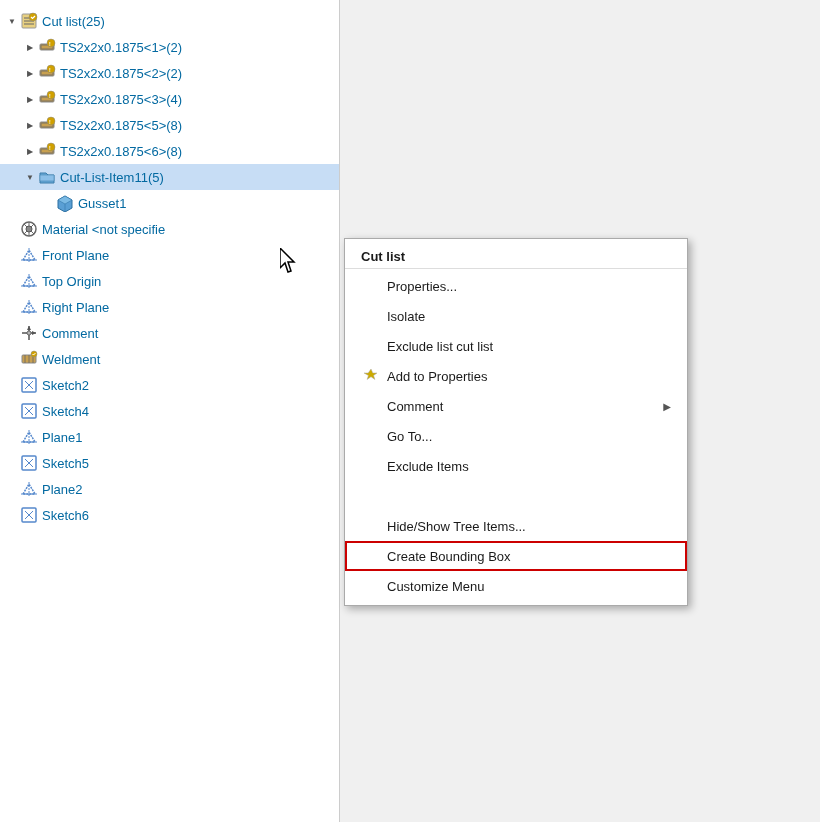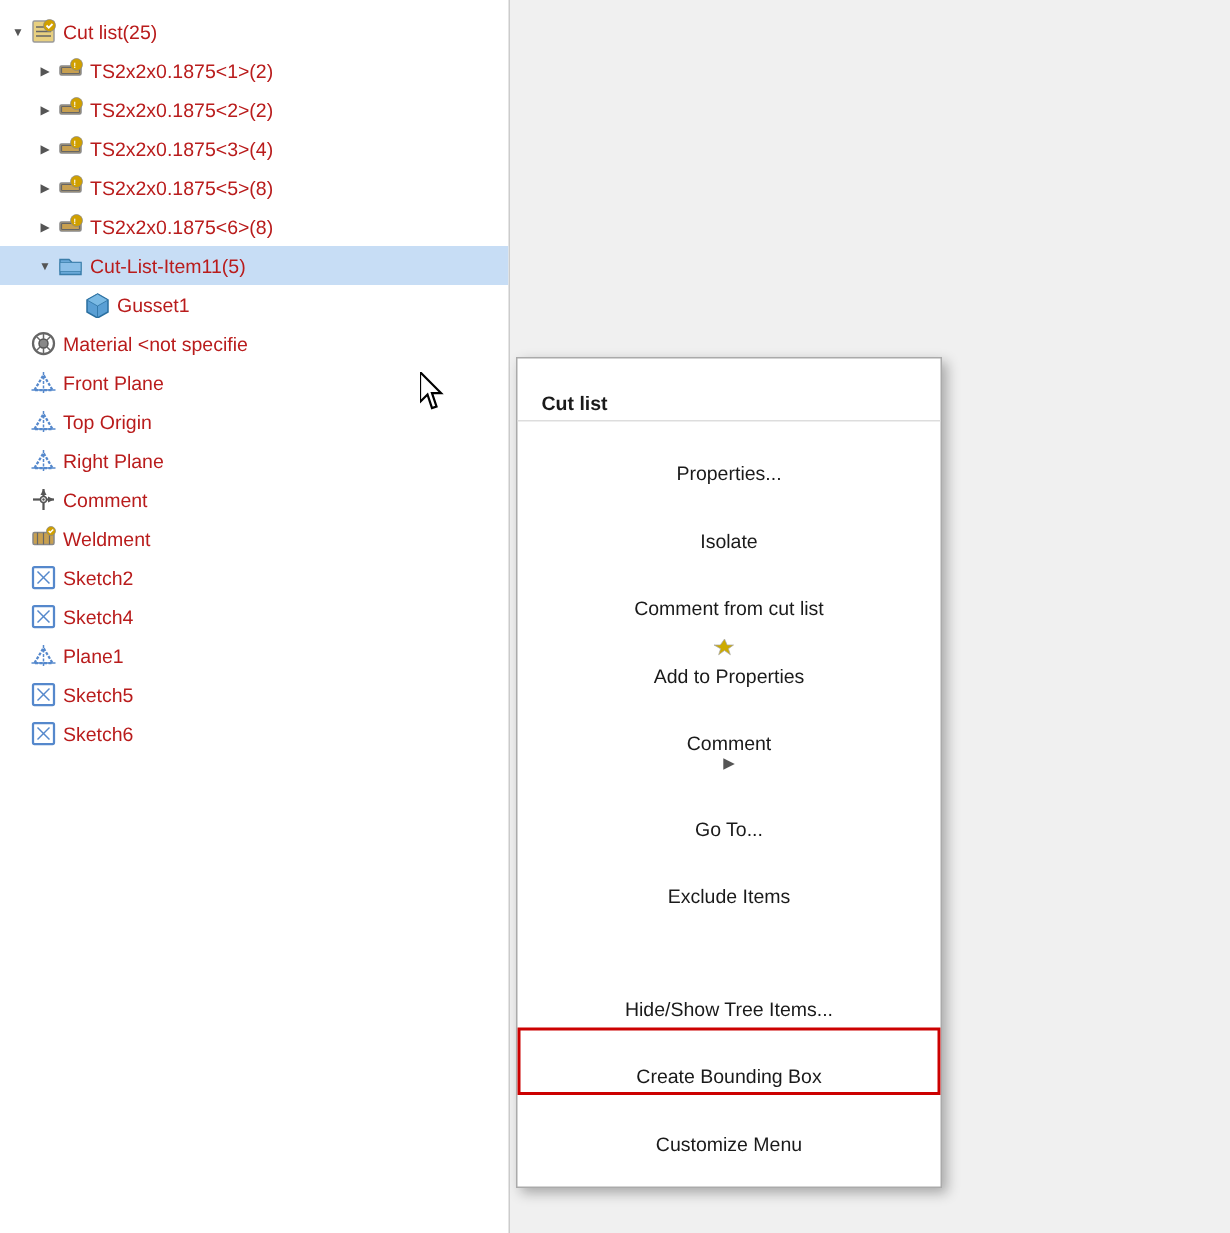--- a/index.html
+++ b/index.html
@@ -52,54 +52,53 @@
       width: 18px;
       height: 18px;
       display: inline-flex;
       align-items: center;
       justify-content: center;
       margin-right: 4px;
       flex-shrink: 0;
     }
     .tree-item .label {
       font-size: 13px;
-      color: #b91c1c;
+      color: #0369a1;
     }
 
     
     .context-menu {
       position: absolute;
       top: 238px;
       left: 344px;
-      width: 284px;
+      width: 344px;
       background: #ffffff;
       border: 1px solid #aaa;
       box-shadow: 3px 3px 8px rgba(0,0,0,0.3);
       z-index: 100;
-      padding: 16px 0;
+      padding: 4px 0;
     }
 
     .context-menu-title {
       padding: 6px 16px 4px 16px;
       font-size: 13px;
       font-weight: 700;
       color: #1a1a1a;
       border-bottom: 1px solid #ddd;
       margin-bottom: 2px;
     }
 
     .menu-item {
       display: flex;
       align-items: center;
       padding: 5px 16px;
       cursor: pointer;
       font-size: 13px;
       color: #1a1a1a;
       position: relative;
-      flex-direction: column;
     }
     .menu-item .menu-icon {
       width: 20px;
       height: 20px;
       display: inline-flex;
       align-items: center;
       justify-content: center;
       margin-right: 6px;
       flex-shrink: 0;
     }
@@ -108,21 +107,20 @@
     }
     .menu-item .submenu-arrow {
       font-size: 10px;
       color: #555;
     }
 
     .menu-item.highlighted {
       background: #ffffff;
       outline: 2px solid #cc0000;
       outline-offset: -2px;
-      text-align: right;
     }
 
     
     .cursor {
       position: absolute;
       width: 24px;
       height: 28px;
       z-index: 200;
       pointer-events: none;
     }
@@ -365,20 +363,32 @@
         <line x1="13" y1="5" x2="5" y2="13" stroke="#5588cc" stroke-width="1"></line>
       </svg>
         </span>
         <span class="label">Sketch5</span>
       </div>
       <div class="tree-item">
         <span class="indent" style="width: 0px;"></span>
         <span class="arrow"></span>
         <span class="icon">
           <svg width="18" height="18" viewBox="0 0 18 18">
+        <path d="M3 14 L9 4 L15 14 Z" fill="none" stroke="#5588cc" stroke-width="1.5" stroke-dasharray="2,1"></path>
+        <line x1="1" y1="14" x2="17" y2="14" stroke="#5588cc" stroke-width="1"></line>
+        <line x1="9" y1="2" x2="9" y2="16" stroke="#5588cc" stroke-width="1" stroke-dasharray="2,1"></line>
+      </svg>
+        </span>
+        <span class="label">Plane2</span>
+      </div>
+      <div class="tree-item">
+        <span class="indent" style="width: 0px;"></span>
+        <span class="arrow"></span>
+        <span class="icon">
+          <svg width="18" height="18" viewBox="0 0 18 18">
         <rect x="2" y="2" width="14" height="14" rx="1" fill="none" stroke="#5588cc" stroke-width="1.5"></rect>
         <line x1="5" y1="5" x2="13" y2="13" stroke="#5588cc" stroke-width="1"></line>
         <line x1="13" y1="5" x2="5" y2="13" stroke="#5588cc" stroke-width="1"></line>
       </svg>
         </span>
         <span class="label">Sketch6</span>
       </div>
     </div>
 </div>
 
@@ -388,21 +398,21 @@
       <div class="menu-item">
         <span class="menu-icon"></span>
         <span class="menu-label">Properties...</span>
       </div>
       <div class="menu-item">
         <span class="menu-icon"></span>
         <span class="menu-label">Isolate</span>
       </div>
       <div class="menu-item">
         <span class="menu-icon"></span>
-        <span class="menu-label">Comment from cut list</span>
+        <span class="menu-label">Exclude list cut list</span>
       </div>
       <div class="menu-item">
         <span class="menu-icon">
           <svg width="16" height="16" viewBox="0 0 16 16">
             <path d="M8 1l1.8 4h4.2l-3.4 2.5 1.3 4-3.9-2.8-3.9 2.8 1.3-4L1 5h4.2z" fill="#ccaa00" stroke="#aaa" stroke-width="0.5"></path>
           </svg>
         </span>
         <span class="menu-label">Add to Properties</span>
       </div>
       <div class="menu-item">

